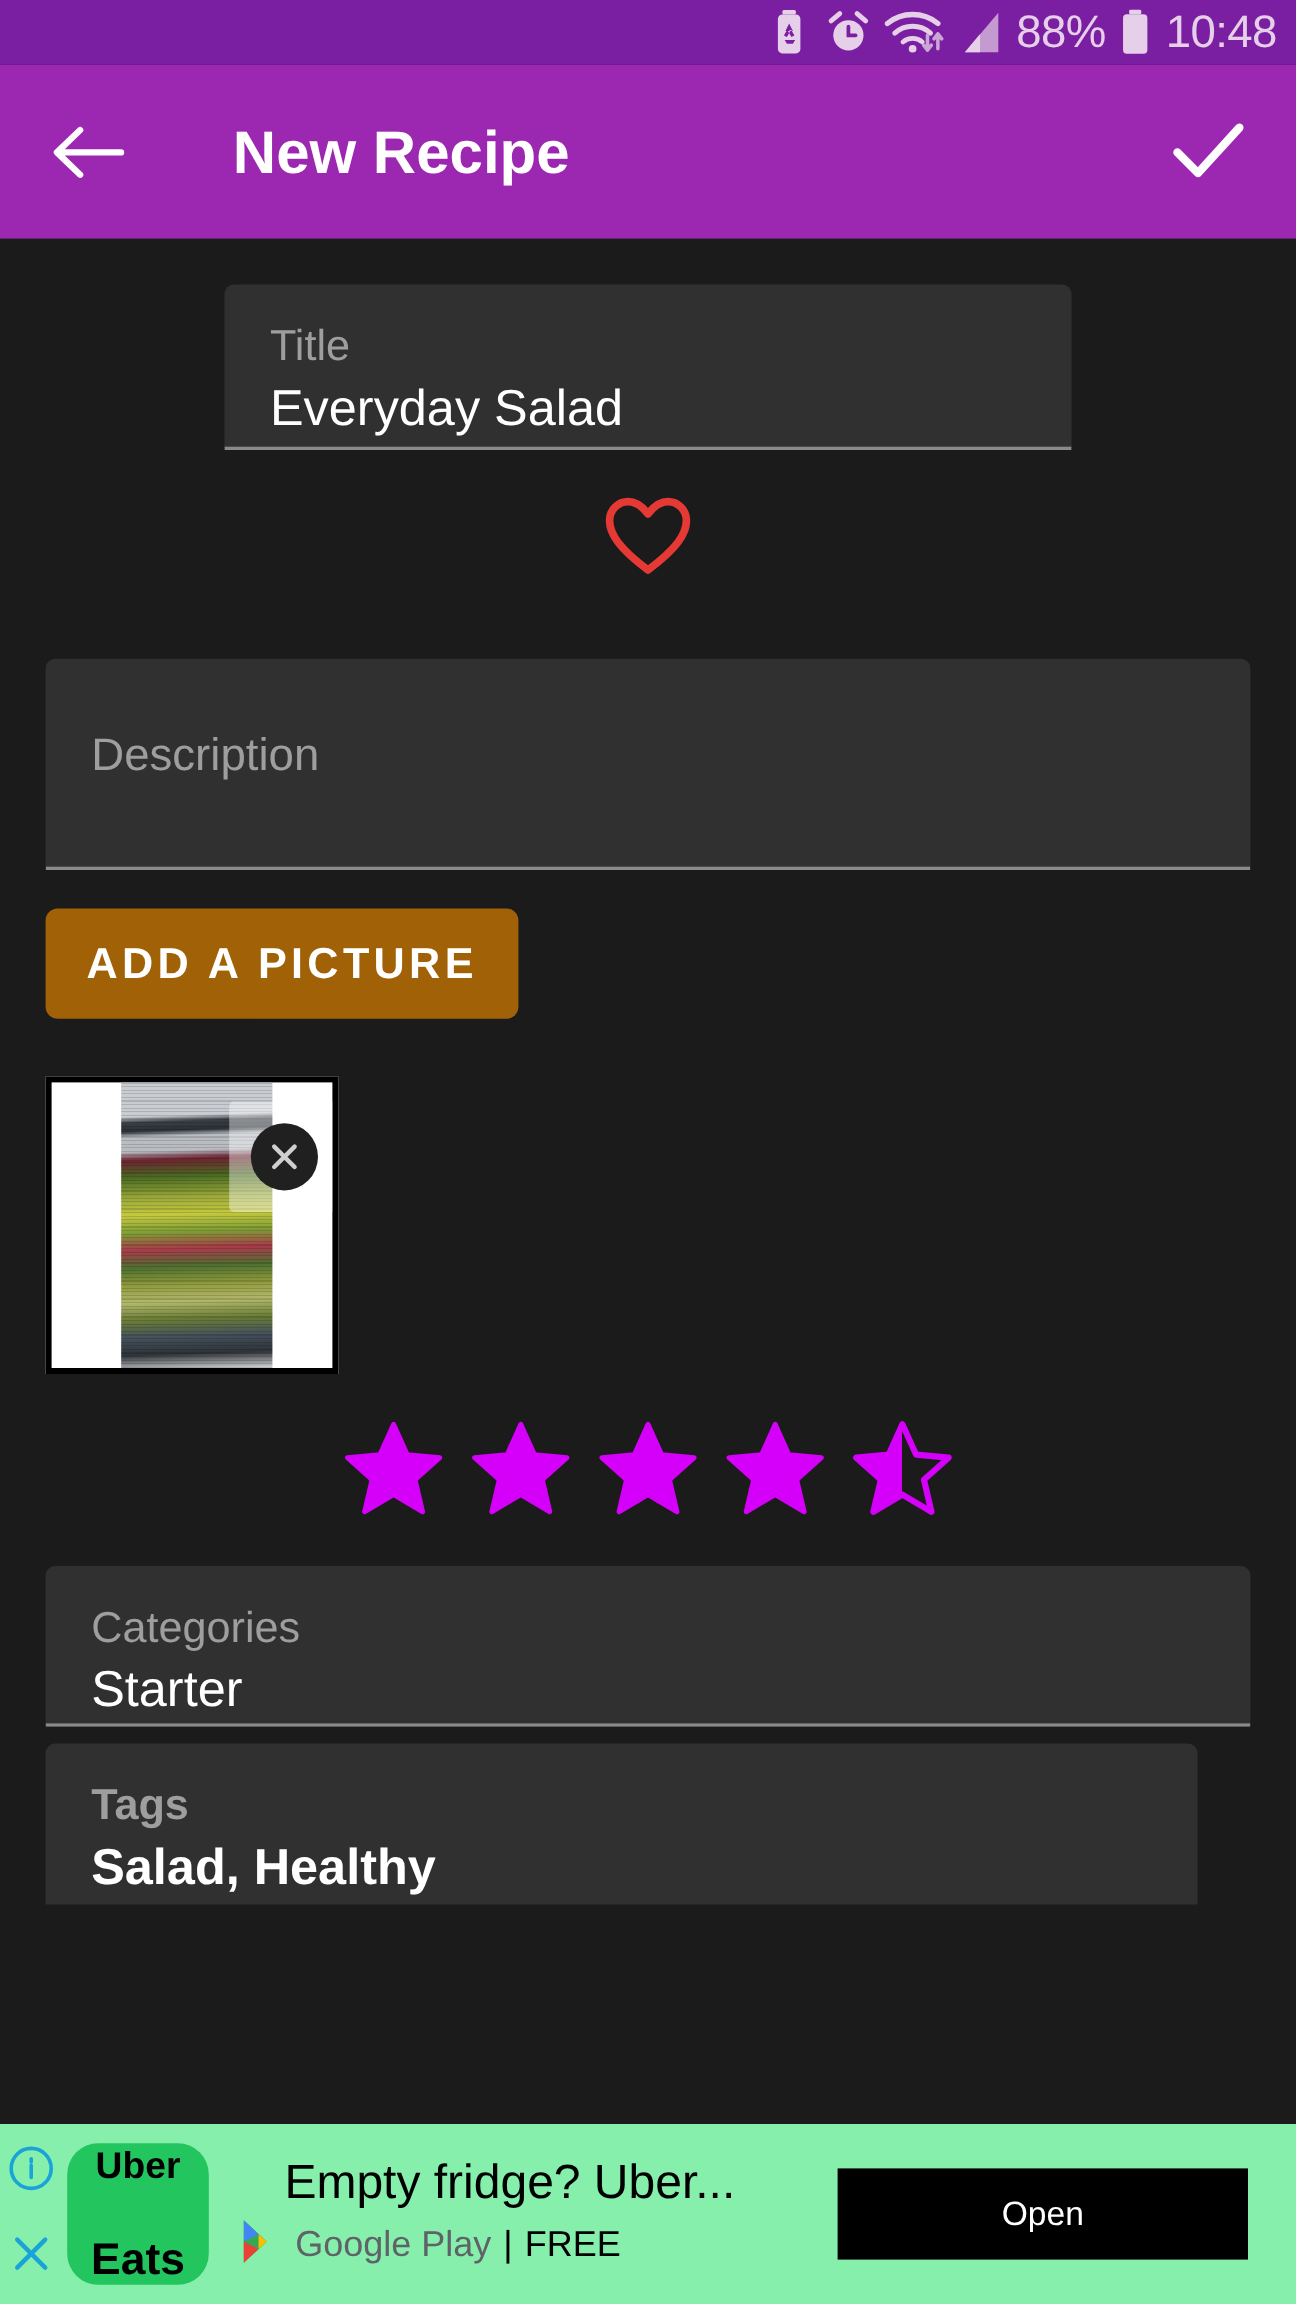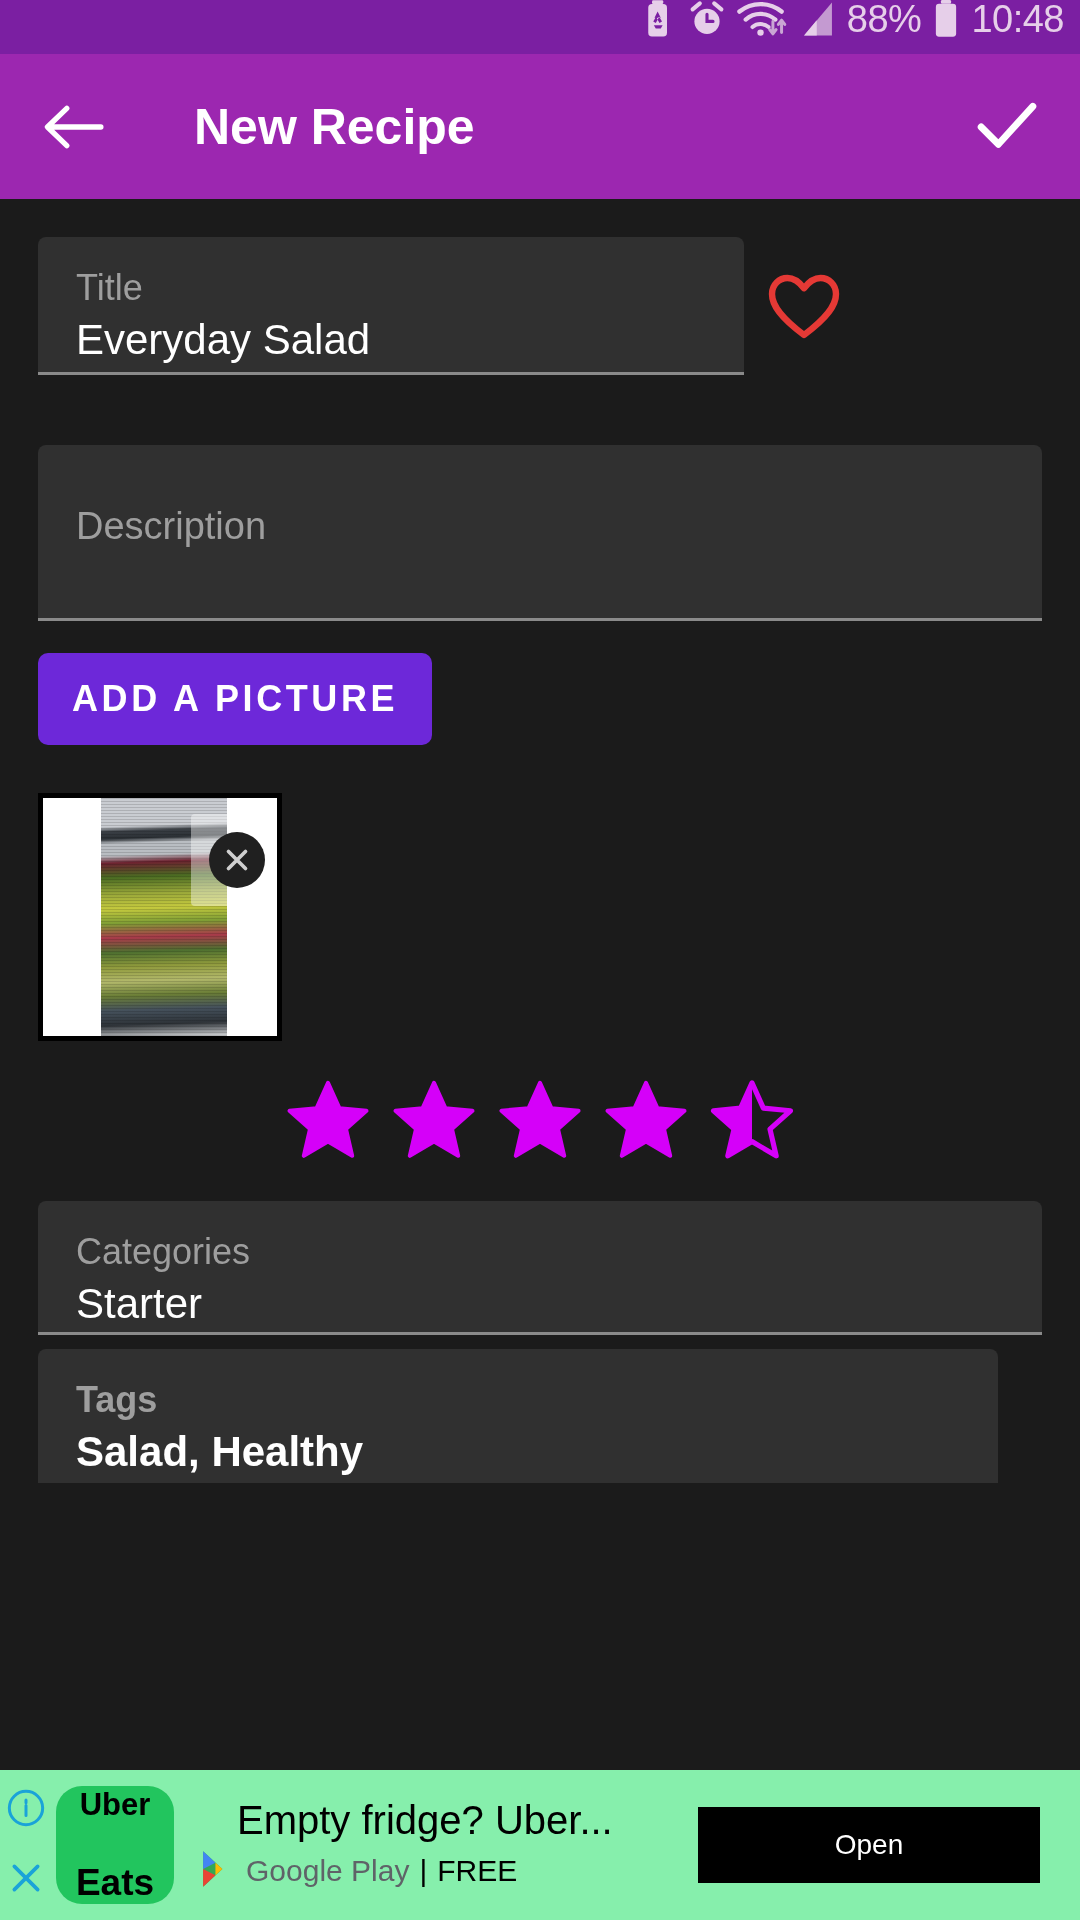--- a/index.html
+++ b/index.html
@@ -13,21 +13,21 @@
     position: relative;
     width: 1080px; height: 1920px;
     background: #121212;
     display: flex; flex-direction: column;
   }
 
   
   .statusbar {
     height: 54px;
     background: #7b1fa2;
-    display: flex; align-items: flex-start; justify-content: flex-end;
+    display: flex; align-items: center; justify-content: flex-end;
     padding-right: 16px;
     gap: 12px;
     flex: none;
     padding-left: 42px;
   }
   .sb-icon { display: flex; align-items: center; }
   .sb-text {
     color: #e6cfe9;
     font-size: 38px;
     font-weight: 400;
@@ -55,21 +55,21 @@
 
   
   .content {
     flex: 1;
     background: #1b1b1b;
     position: relative;
     overflow: hidden;
     padding: 0 38px;
   }
 
-  .field-row { display: flex; align-items: center; }
+  .field-row { display: flex; align-items: center; flex-direction: column; }
   .field {
     background: #303030;
     border-bottom: 3px solid #8a8a8a;
     border-top-left-radius: 8px;
     border-top-right-radius: 8px;
     padding: 28px 38px 14px 38px;
     position: relative;
   }
   .field-label {
     color: #9e9e9e;
@@ -91,21 +91,21 @@
 
   #desc-field {
     width: 1004px; height: 176px; margin-top: 70px;
     padding-top: 58px;
   }
   #desc-field .field-label { font-size: 38px; }
 
   .add-picture-btn {
     margin-top: 32px;
     display: inline-flex; align-items: center; justify-content: center;
-    background: #6d28d9;
+    background: #a16207;
     color: #ffffff;
     font-size: 36px;
     font-weight: 700;
     letter-spacing: 3.6px;
     border: none;
     border-radius: 10px;
     padding: 32px 34px;
     height: 92px;
   }
 

